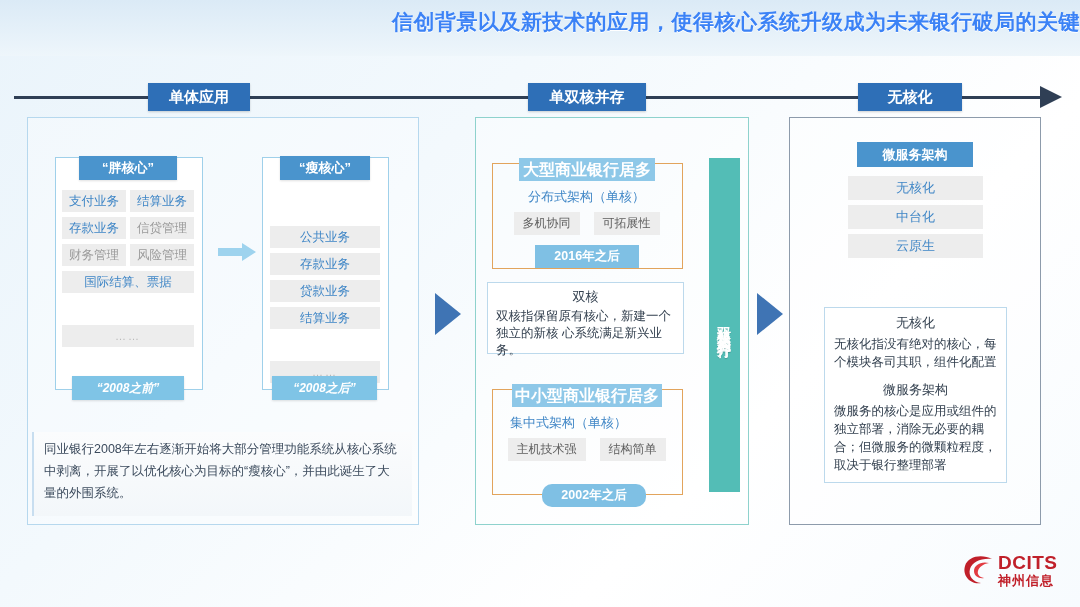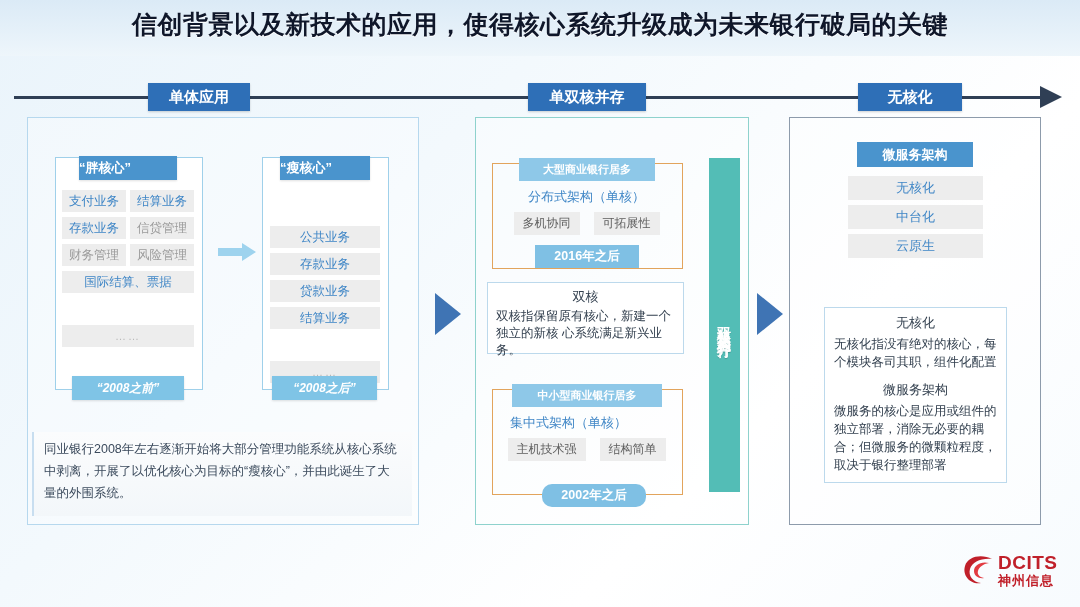--- a/index.html
+++ b/index.html
@@ -10,22 +10,22 @@
     position:relative;
   }
   .slide{position:absolute;inset:0;}
 
   
   .title-band{
     position:absolute;left:0;top:0;width:1080px;height:56px;
     background:linear-gradient(180deg,#dbeaf6 0%,#e6f1f9 60%,#eef6fb 100%);
   }
   .title-text{
-    position:absolute;left:0;top:8px;width:1080px;text-align:center;
-    font-size:25px;font-weight:bold;color:#0f172a;letter-spacing:.5px;
+    position:absolute;left:0;top:8px;width:1080px;text-align:right;
+    font-size:21px;font-weight:bold;color:#3b82f6;letter-spacing:.5px;
     text-shadow:0 1px 0 #ffffff;
   }
 
   
   .tl-line{position:absolute;left:14px;top:96px;width:1030px;height:3px;background:#2f3f55;}
   .tl-arrow{
     position:absolute;left:1040px;top:86px;width:0;height:0;
     border-top:11px solid transparent;border-bottom:11px solid transparent;
     border-left:22px solid #2f3f55;
   }
@@ -51,21 +51,21 @@
     border-left:26px solid #3f74b4;
   }
   #ba0{left:435px;top:293px;}
   #ba1{left:757px;top:293px;}
 
   
   .core-box{position:absolute;border:1px solid #9fd0ea;background:#ffffff;}
   #fat{left:55px;top:157px;width:146px;height:231px;}
   #thin{left:262px;top:157px;width:125px;height:231px;}
   .box-head{
-    position:absolute;height:24px;line-height:24px;text-align:left;
+    position:absolute;height:24px;line-height:24px;text-align:center;
     background:#4a94cd;color:#ffffff;font-size:13px;font-weight:bold;
     box-shadow:0 1px 2px rgba(0,0,0,.12);
   }
   #fat-head{left:79px;top:156px;width:98px;}
   #thin-head{left:280px;top:156px;width:90px;}
   .box-foot{
     position:absolute;height:24px;line-height:24px;text-align:center;
     background:#7fc4e6;color:#ffffff;font-size:12px;font-weight:bold;font-style:italic;
     box-shadow:0 1px 2px rgba(0,0,0,.12);
   }
@@ -93,21 +93,21 @@
     color:#3b4a5c;font-size:12.5px;line-height:22px;
     padding:6px 10px 0 10px;box-sizing:border-box;
   }
 
   
   .orange-box{position:absolute;border:1px solid #e2a45c;}
   #ob-top{left:492px;top:163px;width:189px;height:104px;}
   #ob-bot{left:492px;top:389px;width:189px;height:104px;}
   .obh{
     position:absolute;height:23px;line-height:23px;text-align:center;
-    background:#8ec8e8;color:#ffffff;font-size:11px;font-weight:bold;
+    background:#8ec8e8;color:#ffffff;font-size:16px;font-weight:bold;
   }
   #obh-top{left:519px;top:158px;width:136px;}
   #obh-bot{left:512px;top:384px;width:150px;}
   .obf{
     position:absolute;height:23px;line-height:23px;text-align:center;
     background:#7fc0e4;color:#ffffff;font-size:12.5px;font-weight:bold;
   }
   #obf-top{left:535px;top:245px;width:104px;}
   #obf-bot{left:542px;top:484px;width:104px;border-radius:10px;}
   .arch-label{

